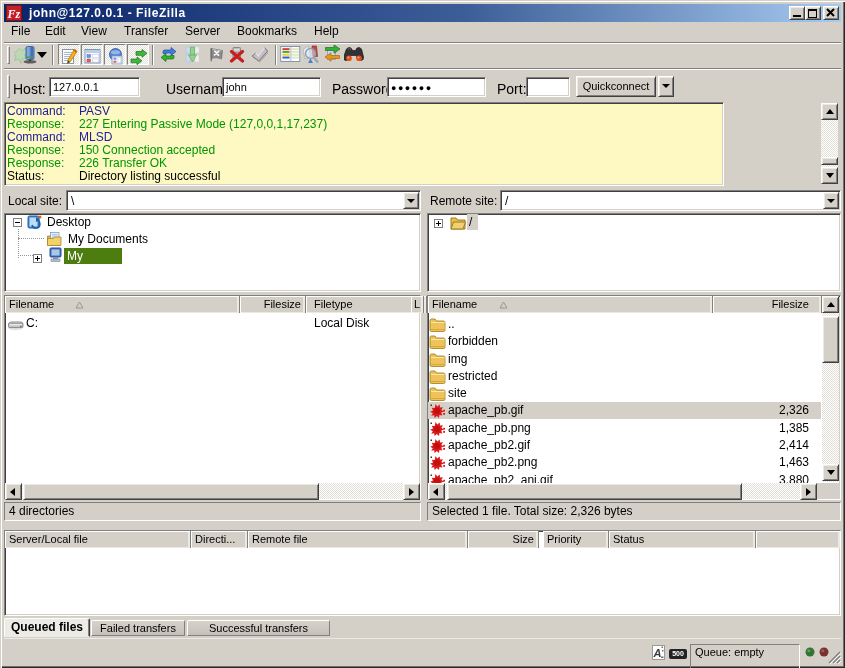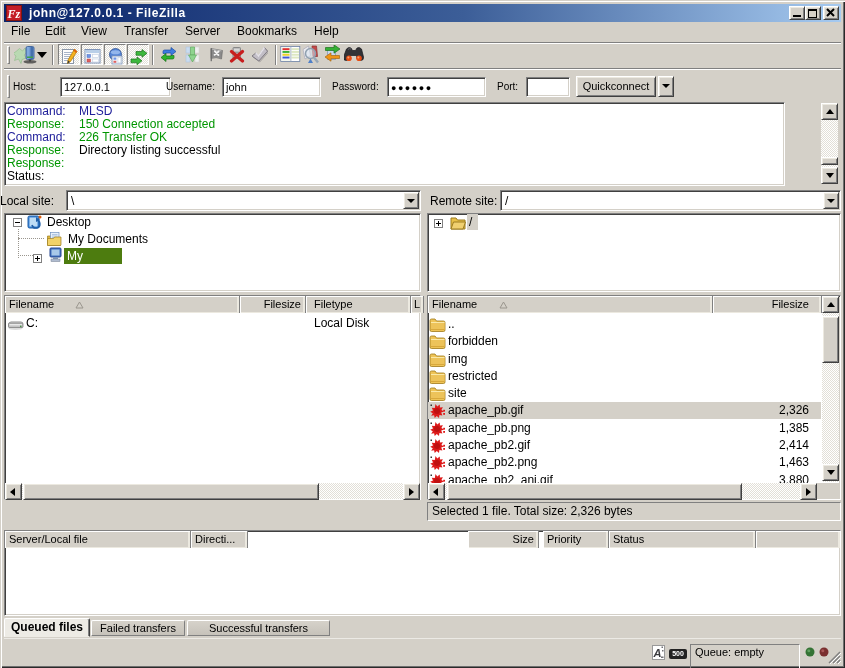--- a/index.html
+++ b/index.html
@@ -26,21 +26,21 @@
   border:1px solid; border-color:#FFFFFF #404040 #404040 #FFFFFF; box-shadow: inset 1px 1px 0 #ECE9E0, inset -1px -1px 0 #808080; }
 
 .menuitem { position:absolute; top:22px; height:19px; line-height:19px; }
 
 .grip { position:absolute; width:3px; border-left:1px solid #FFFFFF; border-top:1px solid #fff; border-bottom:1px solid #808080; border-right:1px solid #808080; background:#D4D0C8; }
 .tsep { position:absolute; width:2px; border-left:1px solid #808080; border-right:1px solid #FFFFFF; }
 .ticon { position:absolute; width:16px; height:16px; top:47px; }
 .tbtn { position:absolute; top:44px; width:22px; height:21px; border:1px solid; border-color:#808080 #FFFFFF #FFFFFF #808080; }
 .tbtn svg { position:absolute; left:2px; top:3px; }
 
-.qlabel { position:absolute; top:81px; font-size:10px; }
+.qlabel { position:absolute; top:81px; font-size:14px; }
 .qfield { position:absolute; top:77px; height:20px; padding:3px 3px 0 3px; font-size:11px; }
 
 .sbbtn { position:absolute; background:#D4D0C8; border:1px solid; border-color:#FFFFFF #404040 #404040 #FFFFFF; box-shadow: inset 1px 1px 0 #ECE9E0, inset -1px -1px 0 #808080; }
 .sbthumb { position:absolute; background:#D4D0C8; border:1px solid; border-color:#FFFFFF #404040 #404040 #FFFFFF; box-shadow: inset 1px 1px 0 #ECE9E0, inset -1px -1px 0 #808080; }
 .arr { position:absolute; width:0; height:0; }
 
 .hdr { position:absolute; background:#D4D0C8; height:17px; line-height:16px; overflow:hidden; font-size:11px;
   border-right:1px solid #808080; box-shadow: inset 1px 1px 0 #FFFFFF, inset -2px -1px 0 #ECE9E0, inset 0 -1px 0 #808080; padding:0 4px; }
 .row { position:absolute; height:17px; } .row span { top:2px; line-height:13px; }
 </style>
@@ -213,56 +213,58 @@
       <circle cx="4.4" cy="12.6" r="1" fill="#F8A070"></circle>
       <circle cx="15" cy="13.2" r="2.8" fill="#E84E14"></circle>
       <circle cx="14.4" cy="12.6" r="1" fill="#F8A070"></circle>
     </svg>
   </div>
 
   <div class="abs" style="left:4px;top:68px;width:837px;height:2px;border-top:1px solid #808080;border-bottom:1px solid #fff"></div>
 
   <div class="grip" style="left:7px;top:75px;height:23px"></div>
   <div class="qlabel" style="left:13px">Host:</div>
-  <div class="qfield field" style="left:60px;width:111px">127.0.0.1</div>
+  <div class="qfield field" style="left:49px;width:91px">127.0.0.1</div>
   <div class="qlabel" style="left:166px">Username:</div>
   <div class="qfield field" style="left:222px;width:99px">john</div>
   <div class="qlabel" style="left:332px">Password:</div>
   <div class="qfield field" style="left:387px;width:99px;font-size:9px;letter-spacing:1.5px;padding-top:5px">●●●●●●</div>
   <div class="qlabel" style="left:497px">Port:</div>
   <div class="qfield field" style="left:526px;width:44px"></div>
   <div class="abs raised" style="left:576px;top:76px;width:80px;height:21px;text-align:center;line-height:19px;font-size:11px">Quickconnect</div>
   <div class="abs raised" style="left:658px;top:76px;width:16px;height:21px"></div>
   <div class="arr" style="left:662px;top:84px;border-left:4px solid transparent;border-right:4px solid transparent;border-top:4px solid #000"></div>
 
-  <div class="abs sunken2" style="left:4px;top:102px;width:781px;height:84px;background:#ffffff">
+  <div class="abs sunken2" style="left:4px;top:102px;width:720px;height:84px;background:#fef9c3">
     <div style="position:absolute;left:2px;top:2px;line-height:13px">
       <div><span style="color:#20209A">Command:</span></div>
       <div><span style="color:#009600">Response:</span></div>
       <div><span style="color:#20209A">Command:</span></div>
       <div><span style="color:#009600">Response:</span></div>
       <div><span style="color:#009600">Response:</span></div>
       <div><span style="color:#000">Status:</span></div>
     </div>
     <div style="position:absolute;left:74px;top:2px;line-height:13px">
+      <div style="color:#20209A">PASV</div>
+      <div style="color:#009600">227 Entering Passive Mode (127,0,0,1,17,237)</div>
       <div style="color:#20209A">MLSD</div>
       <div style="color:#009600">150 Connection accepted</div>
       <div style="color:#009600">226 Transfer OK</div>
       <div style="color:#000">Directory listing successful</div>
     </div>
 
     <div class="abs checker" style="left:816px;top:0;width:17px;height:81px"></div>
     <div class="sbbtn" style="left:816px;top:0;width:17px;height:17px"></div>
     <div class="arr" style="left:821px;top:6px;border-left:4px solid transparent;border-right:4px solid transparent;border-bottom:5px solid #000"></div>
     <div class="sbthumb" style="left:816px;top:54px;width:17px;height:8px"></div>
     <div class="sbbtn" style="left:816px;top:64px;width:17px;height:17px"></div>
     <div class="arr" style="left:821px;top:70px;border-left:4px solid transparent;border-right:4px solid transparent;border-top:5px solid #000"></div>
   </div>
 
-  <div class="abs" style="left:0;top:194px">Local site:</div>
+  <div class="abs" style="left:8px;top:194px">Local site:</div>
   <div class="abs field" style="left:66px;top:190px;width:355px;height:21px;padding:3px 0 0 4px">\</div>
   <div class="sbbtn" style="left:403px;top:192px;width:16px;height:17px"></div>
   <div class="arr" style="left:407px;top:199px;border-left:4px solid transparent;border-right:4px solid transparent;border-top:4px solid #000"></div>
 
   <div class="abs" style="left:430px;top:194px">Remote site:</div>
   <div class="abs field" style="left:500px;top:190px;width:341px;height:21px;padding:3px 0 0 4px">/</div>
   <div class="sbbtn" style="left:823px;top:192px;width:16px;height:17px"></div>
   <div class="arr" style="left:827px;top:199px;border-left:4px solid transparent;border-right:4px solid transparent;border-top:4px solid #000"></div>
 
   <div class="abs sunken2" style="left:4px;top:213px;width:417px;height:79px;background:#fff">
@@ -312,21 +314,21 @@
     <div class="abs" style="left:39px;top:0px;width:11px;height:16px;background:#D4D0C8;padding-left:2px;line-height:16px">/</div>
   </div>
 
   <div class="abs sunken2" style="left:4px;top:295px;width:417px;height:205px;background:#fff">
     <div class="hdr" style="left:0;top:0;width:235px">Filename
       <svg class="abs" style="left:70px;top:5px" width="9" height="8">
           <path d="M4.5 1 L8 7 L1 7 Z" fill="#D4D0C8" stroke="#9A968E"></path>
         </svg>
     </div>
     <div class="hdr" style="left:235px;top:0;width:66px;text-align:right">Filesize</div>
-    <div class="hdr" style="left:301px;top:0;width:105px;padding-left:8px">Filetype</div>
+    <div class="hdr" style="left:301px;top:0;width:121px;padding-left:8px">Filetype</div>
     <div class="hdr" style="left:406px;top:0;width:13px;padding-left:3px">L</div>
     <div class="row" style="left:0;top:19px;width:413px">
       <svg class="abs" style="left:2px;top:3px" width="17" height="14" viewBox="0 0 17 14">
         <path d="M2 5 L4 3.5 h10 l2 1.5 z" fill="#E4E4E4" stroke="#9A9A9A" stroke-width="0.5"></path>
         <rect x="1.5" y="5" width="14.5" height="4.5" rx="0.8" fill="#C4C4C4" stroke="#6A6A6A" stroke-width="0.7"></rect>
         <rect x="2.5" y="6" width="12.5" height="1.4" fill="#E8E8E8"></rect>
         <circle cx="13.8" cy="8.2" r="0.8" fill="#2A8A2A"></circle>
         <ellipse cx="8.5" cy="10.5" rx="7" ry="1.4" fill="#9A9A9A" opacity="0.35"></ellipse>
       </svg>
       <span style="position:absolute;left:21px">C:</span>
@@ -461,25 +463,27 @@
 
     <div class="abs checker" style="left:0;top:187px;width:389px;height:16px"></div>
     <div class="sbbtn" style="left:0px;top:187px;width:17px;height:17px"></div>
     <div class="arr" style="left:5px;top:192px;border-top:4px solid transparent;border-bottom:4px solid transparent;border-right:5px solid #000"></div>
     <div class="sbthumb" style="left:19px;top:187px;width:295px;height:17px"></div>
     <div class="sbbtn" style="left:372px;top:187px;width:17px;height:17px"></div>
     <div class="arr" style="left:378px;top:192px;border-top:4px solid transparent;border-bottom:4px solid transparent;border-left:5px solid #000"></div>
     <div class="abs" style="left:389px;top:187px;width:22px;height:16px;background:#D4D0C8"></div>
   </div>
 
+  <div class="abs sunken1" style="left:4px;top:502px;width:417px;height:19px;line-height:17px;padding-left:4px">4 directories</div>
   <div class="abs sunken1" style="left:427px;top:502px;width:414px;height:19px;line-height:17px;padding-left:4px">Selected 1 file. Total size: 2,326 bytes</div>
 
   <div class="abs sunken2" style="left:4px;top:530px;width:837px;height:86px;background:#fff">
     <div class="hdr" style="left:0;top:0;width:186px">Server/Local file</div>
     <div class="hdr" style="left:186px;top:0;width:57px">Directi...</div>
+    <div class="hdr" style="left:243px;top:0;width:220px">Remote file</div>
     <div class="hdr" style="left:463px;top:0;width:71px;text-align:right">Size</div>
     <div class="hdr" style="left:538px;top:0;width:66px">Priority</div>
     <div class="hdr" style="left:604px;top:0;width:147px">Status</div>
     <div class="hdr" style="left:751px;top:0;width:84px;border-right:none"></div>
   </div>
 
   <div class="abs" style="left:4px;top:618px;width:86px;height:19px;background:#EDEBE5;border:1px solid;border-color:#fff #404040 #EDEBE5 #fff;border-radius:2px 2px 0 0;box-shadow:inset -1px 0 0 #808080;font-weight:bold;text-align:center;line-height:17px">Queued files</div>
   <div class="abs f11" style="left:91px;top:620px;width:94px;height:16px;background:linear-gradient(#D6D2CA,#C6C2BA);border:1px solid;border-color:#fff #808080 #808080 #fff;border-radius:2px 2px 0 0;text-align:center;line-height:15px">Failed transfers</div>
   <div class="abs f11" style="left:187px;top:620px;width:143px;height:16px;background:linear-gradient(#D6D2CA,#C6C2BA);border:1px solid;border-color:#fff #808080 #808080 #fff;border-radius:2px 2px 0 0;text-align:center;line-height:15px">Successful transfers</div>
 

